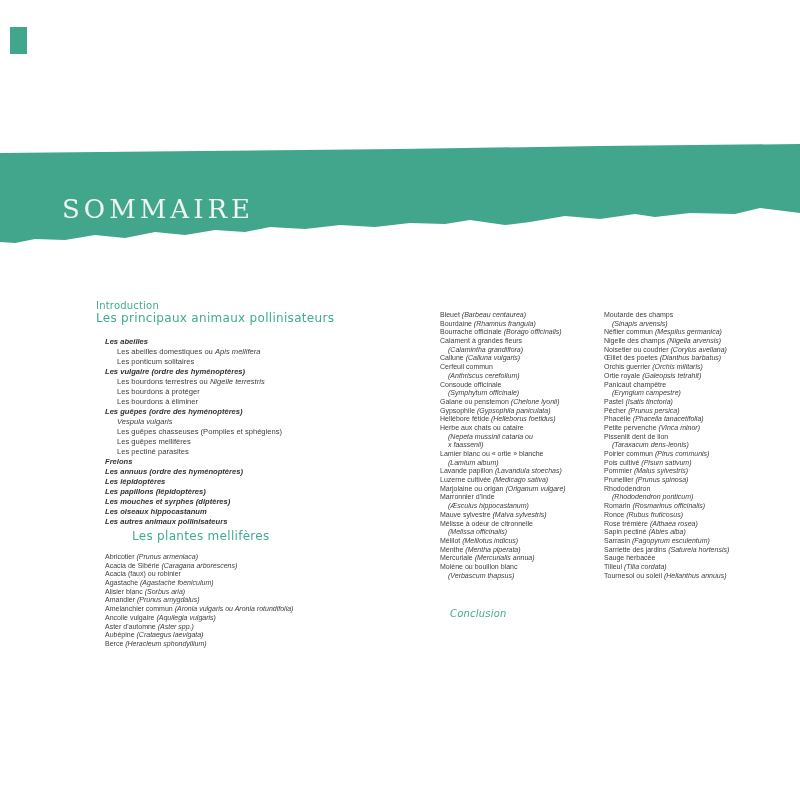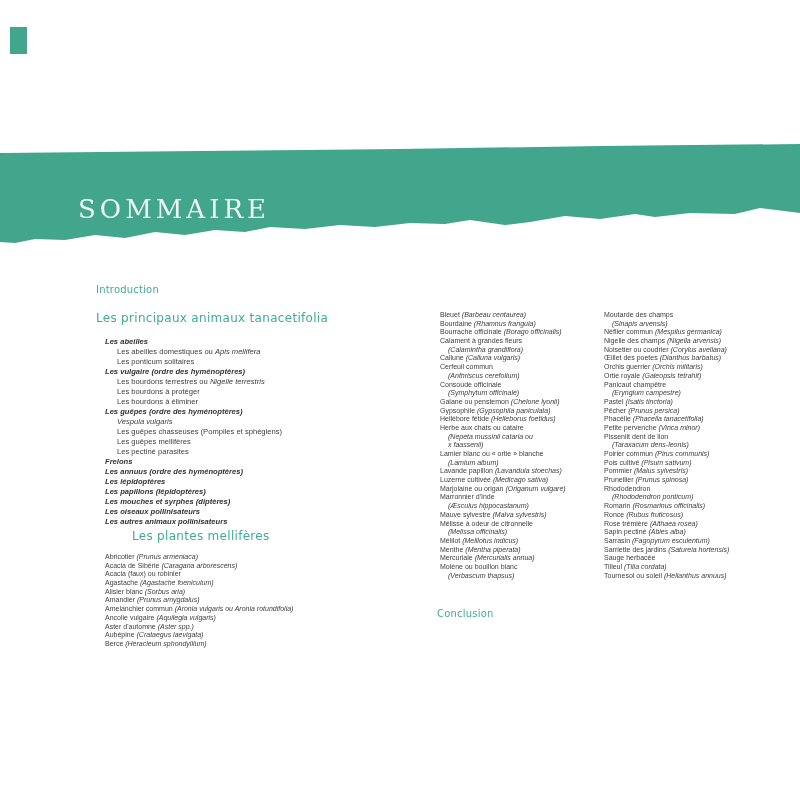--- a/index.html
+++ b/index.html
@@ -16,31 +16,30 @@
       800px 73px,760px 68px,735px 74px,690px 73px,655px 77px,635px 74px,600px 79px,
       565px 76px,530px 82px,505px 85px,470px 80px,445px 84px,410px 83px,375px 87px,
       340px 85px,305px 89px,270px 87px,245px 92px,215px 90px,185px 95px,155px 92px,
       125px 98px,95px 95px,65px 100px,35px 99px,15px 103px,0px 102px);
   }
   .banner-title{
     position:absolute;left:62px;top:56px;
     font-family:"DejaVu Serif", serif;
     font-size:26px;line-height:26px;letter-spacing:4px;font-weight:400;
     white-space:nowrap;
-    margin-left:16px;
   }
   .teal-h{
     position:absolute;font-family:"DejaVu Sans", sans-serif;white-space:nowrap;
   }
   .h-small{font-size:10px;line-height:11px;letter-spacing:0.2px;}
   .h-large{font-size:12px;line-height:13px;letter-spacing:0.3px;}
-  #intro{left:96px;top:284px;}
+  #intro{left:96px;top:300px;}
   #animals-h{left:96px;top:312px;}
   #plants-h{left:96px;top:530px;margin-left:36px;}
-  #conclusion{left:437px;top:608px;}
+  #conclusion{left:450px;top:608px;font-style:italic;}
   .list{position:absolute;color:#3d3d3d;}
   .ln{white-space:nowrap;}
   .ln i{font-style:italic;}
   .b{font-weight:bold;color:#333;font-style:italic;}
   .animals{left:96px;top:337px;font-size:7.6px;}
   .animals .ln{height:10px;line-height:10px;}
   .animals .lv1{padding-left:9px;}
   .animals .lv2{padding-left:21px;}
   .plants{font-size:7px;}
   .plants .ln{height:8.7px;line-height:8.7px;}
@@ -54,41 +53,41 @@
 
 <div class="page">
   <div class="corner-mark" style="background: rgb(66, 166, 140);"></div>
 
   <div class="banner" style="background: rgb(66, 166, 140);">
     <div class="banner-title" style="color: rgb(236, 245, 240);">SOMMAIRE</div>
   </div>
 
   <div id="intro" class="teal-h h-small" style="color: rgb(64, 172, 148);">Introduction</div>
 
-  <div id="animals-h" class="teal-h h-large" style="color: rgb(64, 172, 148);">Les principaux animaux tanacetifolia</div>
+  <div id="animals-h" class="teal-h h-large" style="color: rgb(64, 172, 148);">Les principaux animaux pollinisateurs</div>
 
   <div id="animals" class="list animals">
       <div class="ln b lv1">Les abeilles</div>
       <div class="ln lv2">Les abeilles domestiques ou <i>Apis mellifera</i></div>
       <div class="ln lv2">Les ponticum solitaires</div>
       <div class="ln b lv1">Les vulgaire (ordre des hyménoptères)</div>
       <div class="ln lv2">Les bourdons terrestres ou <i>Nigelle terrestris</i></div>
       <div class="ln lv2">Les bourdons à protéger</div>
       <div class="ln lv2">Les bourdons à éliminer</div>
       <div class="ln b lv1">Les guêpes (ordre des hyménoptères)</div>
       <div class="ln lv2"><i>Vespula vulgaris</i></div>
       <div class="ln lv2">Les guêpes chasseuses (Pompiles et sphégiens)</div>
       <div class="ln lv2">Les guêpes mellifères</div>
       <div class="ln lv2">Les pectiné parasites</div>
       <div class="ln b lv1">Frelons</div>
       <div class="ln b lv1">Les annuus (ordre des hyménoptères)</div>
       <div class="ln b lv1">Les lépidoptères</div>
       <div class="ln b lv1">Les papillons (lépidoptères)</div>
       <div class="ln b lv1">Les mouches et syrphes (diptères)</div>
-      <div class="ln b lv1">Les oiseaux pollinisateurs</div>
+      <div class="ln b lv1">Les oiseaux hippocastanum</div>
       <div class="ln b lv1">Les autres animaux pollinisateurs</div>
     </div>
 
   <div id="plants-h" class="teal-h h-large" style="color: rgb(64, 172, 148);">Les plantes mellifères</div>
 
   <div id="plants-left" class="list plants">
       <div class="ln">Abricotier <i>(Prunus armeniaca)</i></div>
       <div class="ln">Acacia de Sibérie <i>(Caragana arborescens)</i></div>
       <div class="ln">Acacia (faux) ou robinier</div>
       <div class="ln">Agastache <i>(Agastache foeniculum)</i></div>

